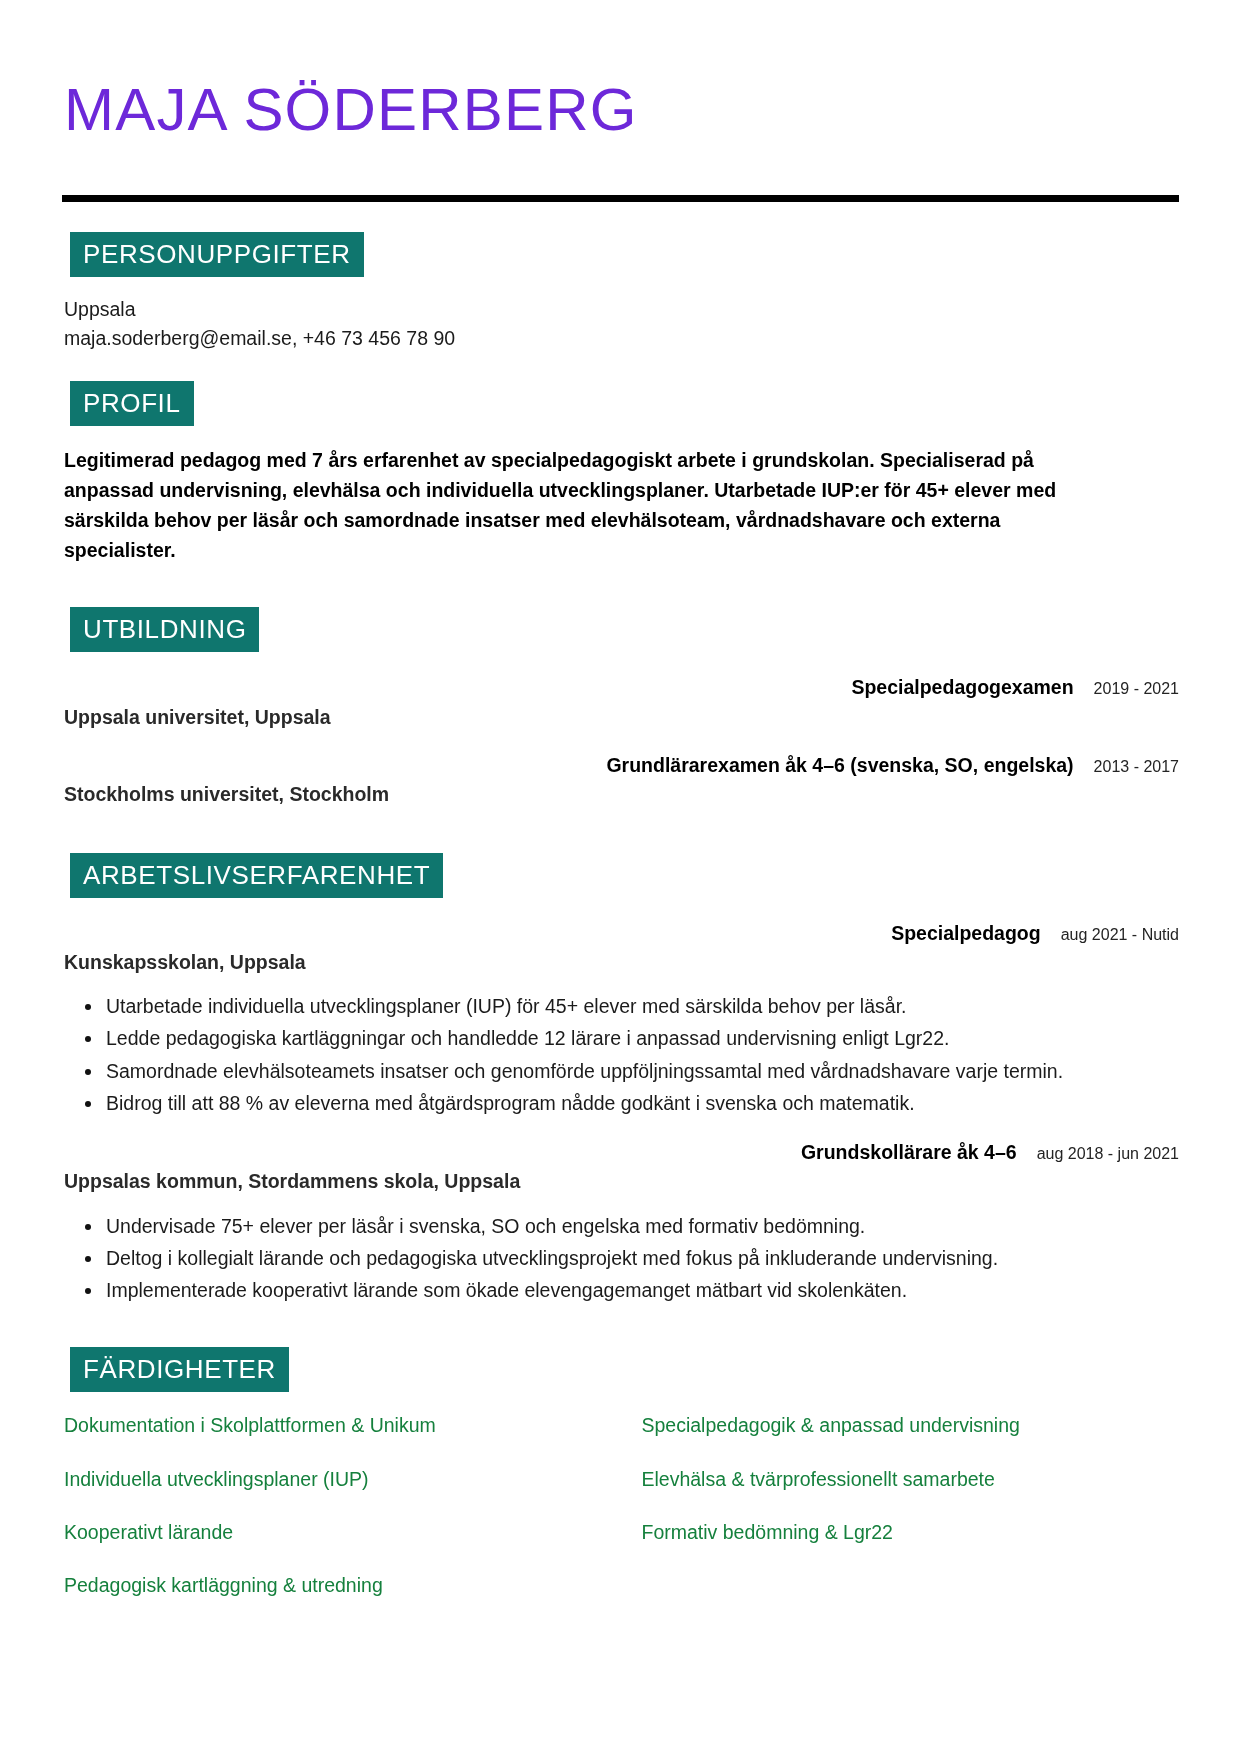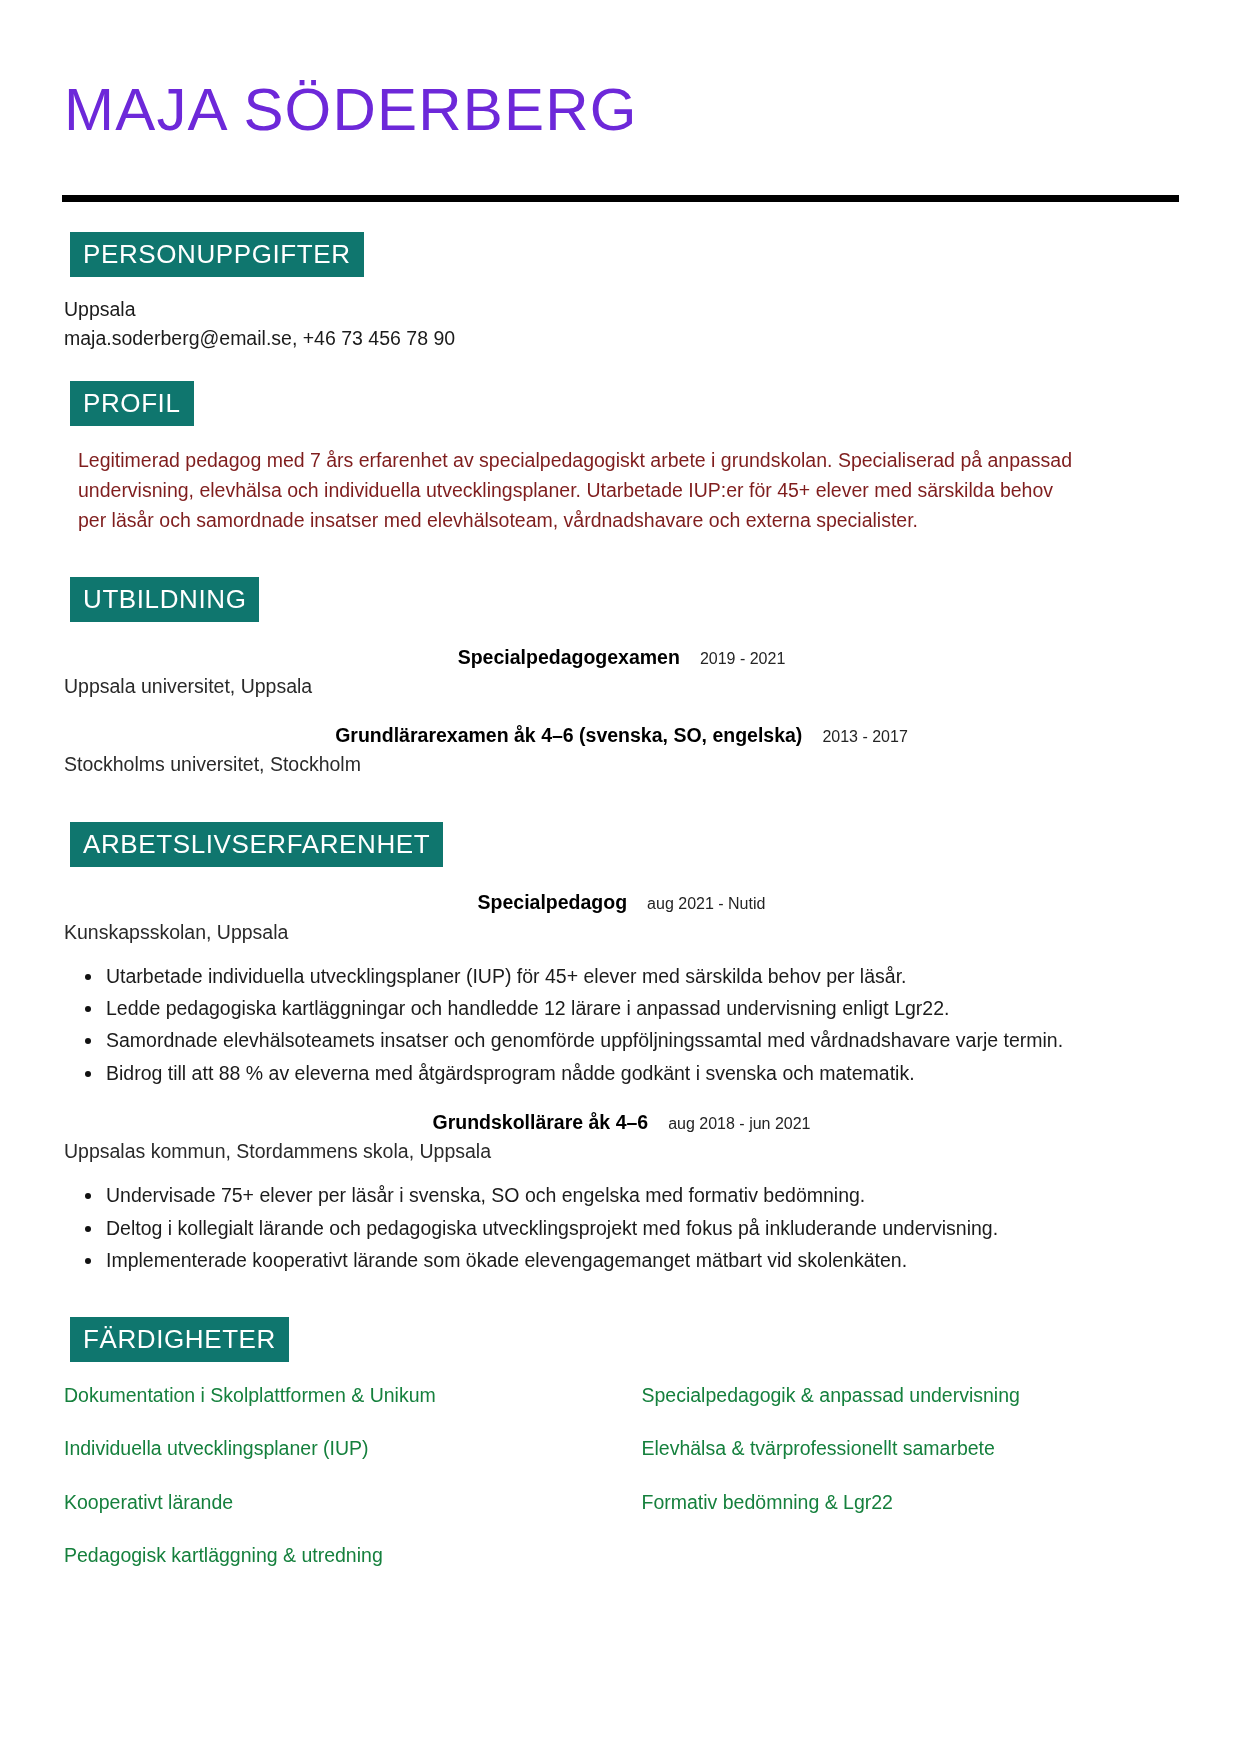--- a/index.html
+++ b/index.html
@@ -63,38 +63,39 @@
     margin-top: 18px;
     margin-left: 2px;
   }
   .contact-line {
     font-size: 19.5px;
     line-height: 1.48;
     color: #1b1b1b;
   }
   .profile-text {
     margin-top: 19px;
-    margin-left: 16px;
+    margin-left: 2px;
     max-width: 1000px;
     font-size: 19.5px;
     line-height: 1.55;
-    color: #7f1d1d;
+    color: #000000;
+    font-weight: bold;
   }
 
   
   .entry {
     margin-top: 21px;
     margin-left: 2px;
   }
   .entry.first {
     margin-top: 22px;
   }
   .entry-head {
     display: flex;
-    justify-content: center;
+    justify-content: flex-end;
     align-items: baseline;
     gap: 20px;
   }
   .entry-title {
     font-size: 19.5px;
     font-weight: bold;
     color: #000000;
     line-height: 1.4;
   }
   .entry-date {
@@ -102,20 +103,21 @@
     color: #242424;
     white-space: nowrap;
     line-height: 1.4;
     font-weight: 400;
   }
   .entry-sub {
     font-size: 19.5px;
     color: #2a2a2a;
     line-height: 1.45;
     margin-top: 1px;
+    font-weight: bold;
   }
 
   
   ul.bullets {
     margin: 16px 0 0 0;
     padding-left: 38px;
     list-style: none;
   }
   ul.bullets li {
     position: relative;

